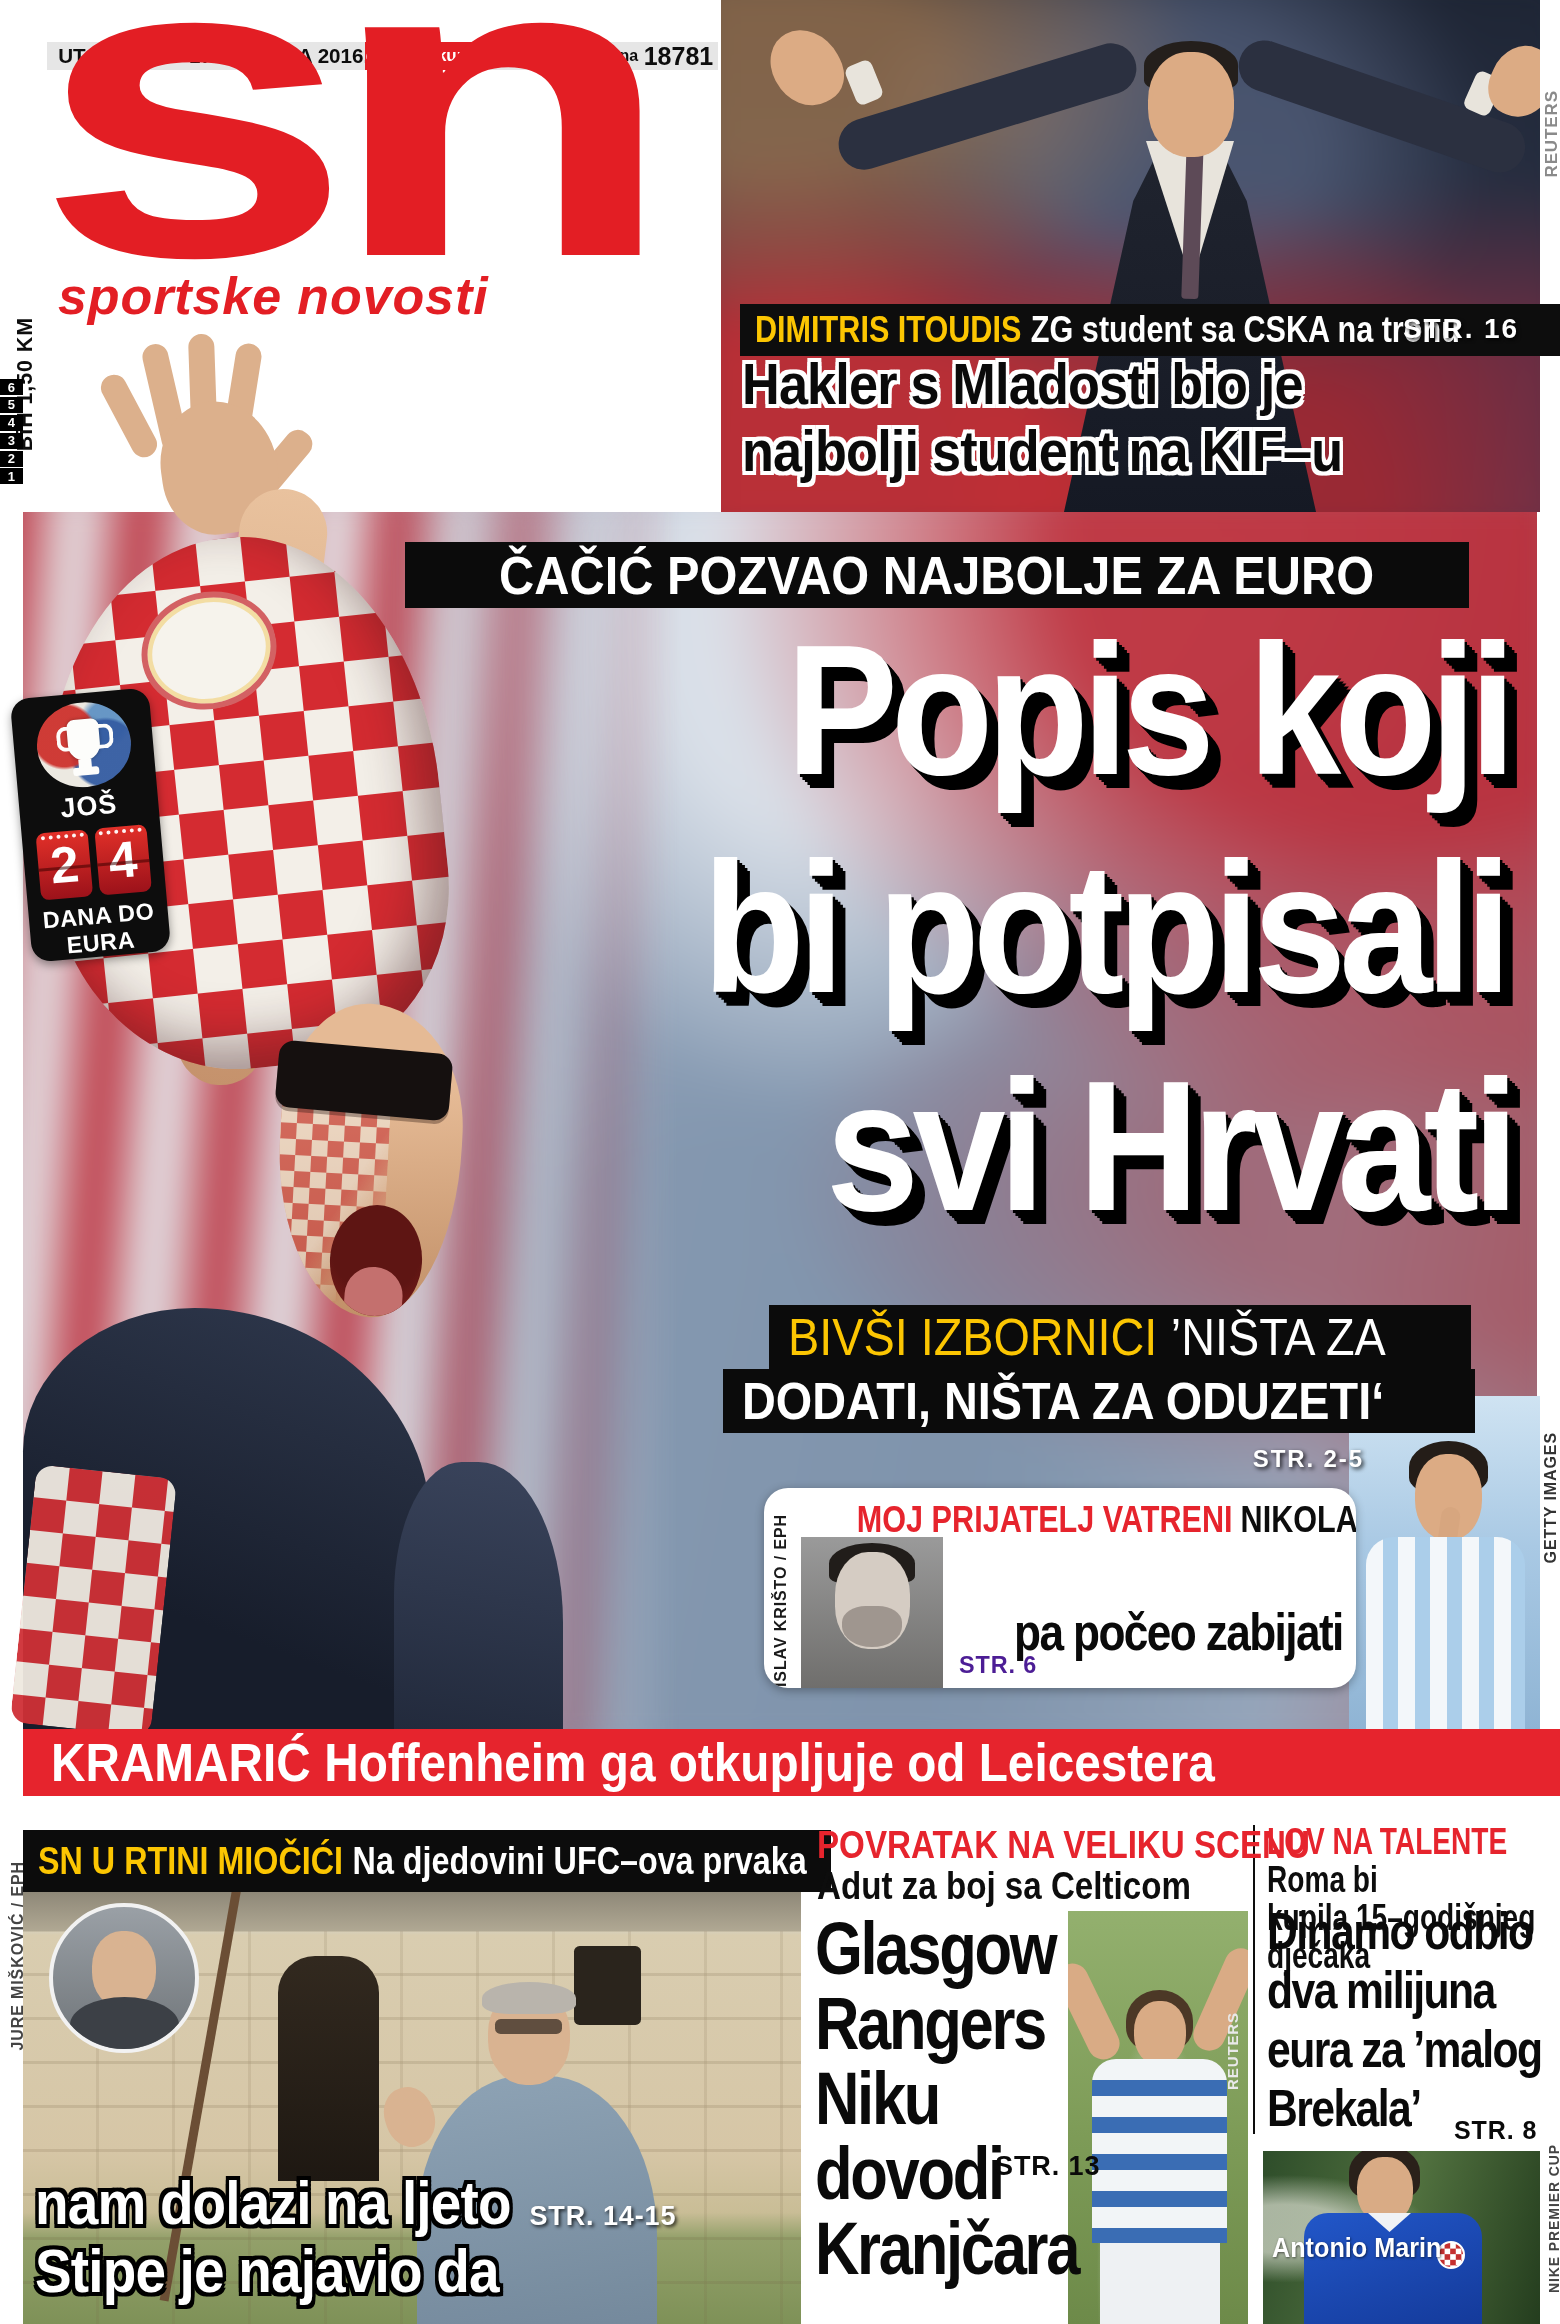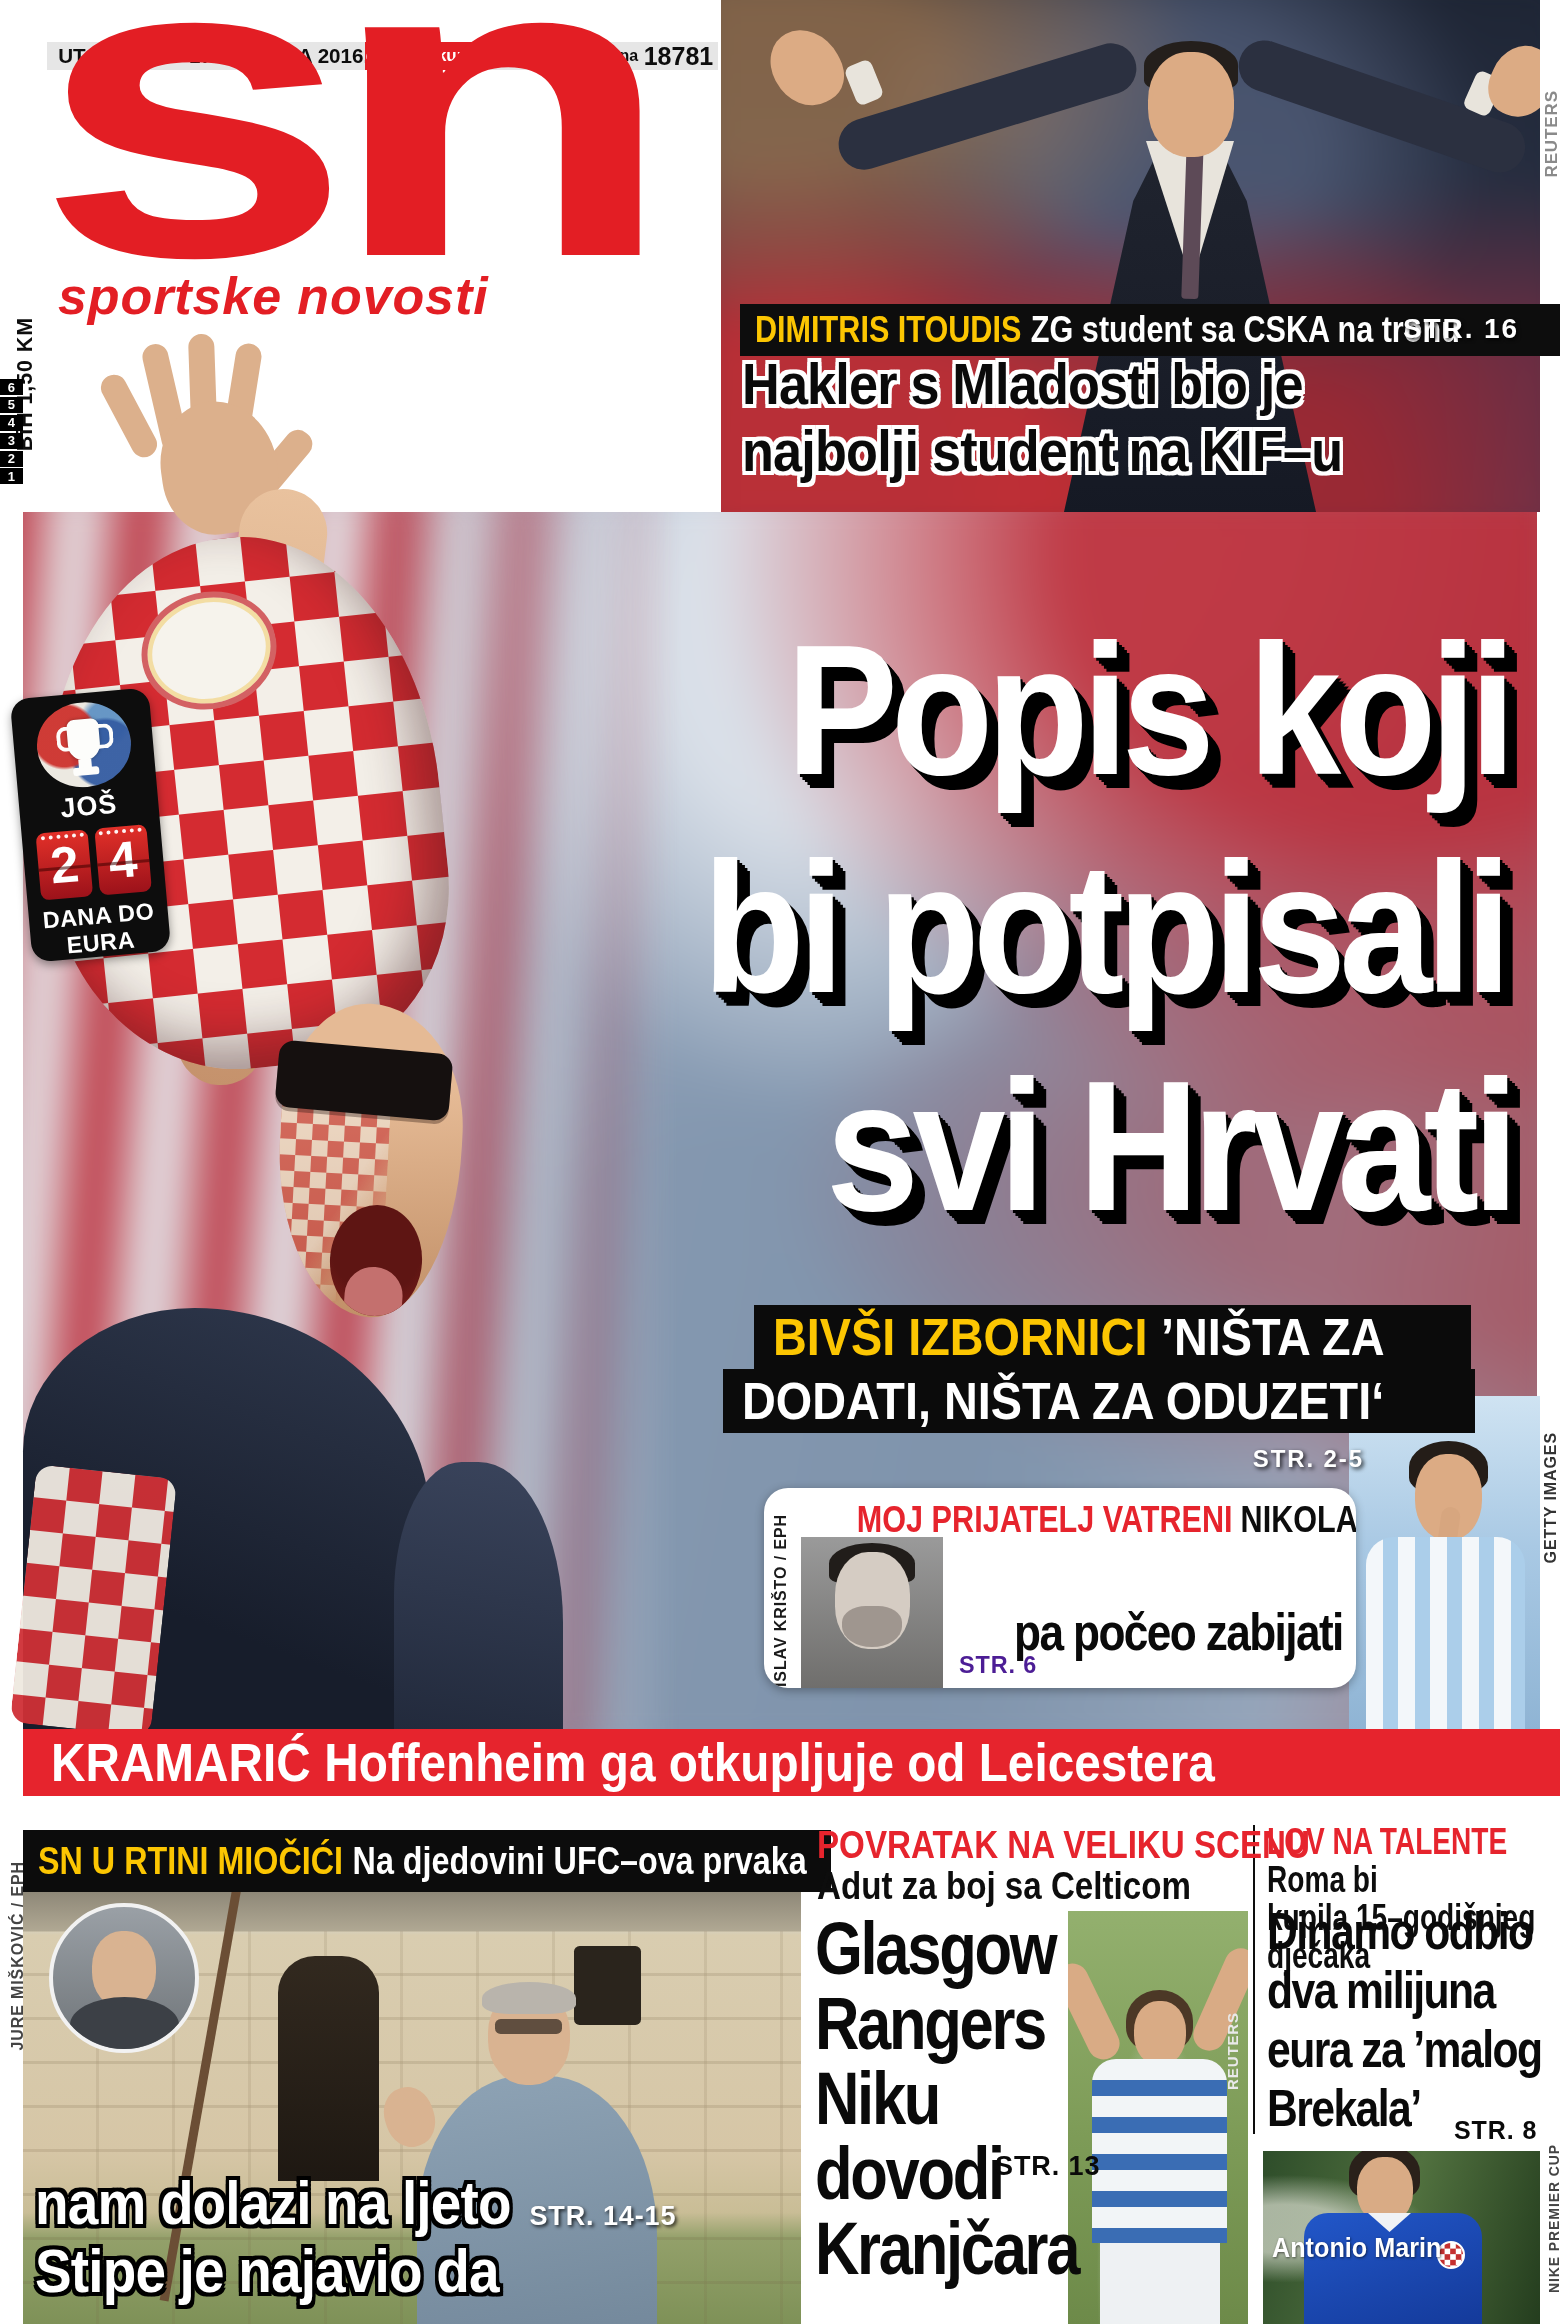--- a/index.html
+++ b/index.html
@@ -110,21 +110,21 @@
   .cup-hr{position:absolute;left:60px;top:22.5px;width:13px;height:17px;border:4.7px solid #fdfdfb;border-left:none;border-radius:0 9.4px 9.4px 0;}
   .badge-jos{color:#fff;font-size:27px;font-weight:bold;margin-top:4.7px;letter-spacing:0.9px;}
   .badge-digits{display:flex;gap:6.6px;margin-top:6.6px;}
   .flip{position:relative;width:52px;height:67px;background:linear-gradient(#e23029,#9c121a);border-radius:8.4px;color:#fff;font-size:51px;font-weight:bold;display:flex;align-items:center;justify-content:center;}
   .flip::before{content:"";position:absolute;left:4.7px;right:4.7px;top:2.8px;border-top:4.7px dotted rgba(255,255,255,.95);}
   .flip::after{content:"";position:absolute;left:0;right:0;top:52%;height:2.8px;background:rgba(60,0,0,.55);}
   .badge-l1{color:#fff;font-size:23.4px;font-weight:bold;margin-top:7.5px;letter-spacing:0.5px;}
   .badge-l2{color:#fff;font-size:23.4px;font-weight:bold;letter-spacing:0.5px;}
 
   
-  .qs1{right:90px;top:1305px;height:64px;background:#0b0b0b;display:flex;align-items:center;padding:0 19px;white-space:nowrap;z-index:4;font-size:52px;font-weight:bold;}
+  .qs1{right:90px;top:1305px;height:64px;background:#0b0b0b;display:flex;align-items:center;padding:0 19px;white-space:nowrap;z-index:4;font-size:52px;font-weight:normal;}
   .qs1 .qy{color:#fcc602;} .qs1 .qw{color:#fff;margin-left:15px;}
   .qs2{right:86px;top:1369px;height:64px;background:#0b0b0b;display:flex;align-items:center;padding:0 19px;white-space:nowrap;z-index:4;font-size:52px;font-weight:bold;color:#fff;}
   .q-pageref{right:197px;top:1445px;font-size:24px;font-weight:bold;color:#fff;letter-spacing:1.9px;text-shadow:1.9px 1.9px 4.7px rgba(0,0,0,.85);z-index:4;}
 
   
   .kal-photo{left:1349px;top:1396px;width:191px;height:334px;overflow:hidden;z-index:1;background:linear-gradient(180deg,#cfe3f2,#a9c9e4 45%,#8fb4d4);}
   .kp-hair{position:absolute;left:60px;top:45px;width:79px;height:52px;background:#241d18;border-radius:50% 50% 30% 30%;}
   .kp-head{position:absolute;left:66px;top:58px;width:67px;height:86px;background:#dcab84;border-radius:46%;}
   .kp-hand{position:absolute;left:90px;top:111px;width:19px;height:49px;background:#d7a67f;border-radius:9.4px;transform:rotate(8deg);}
   .kp-shirt{position:absolute;left:17px;top:141px;width:159px;height:197px;border-radius:28px 28px 0 0;
@@ -285,20 +285,23 @@
     <div class="fan-paint"></div>
   </div>
   <div class="a fan-glasses"></div>
   <div class="a fan-mouth">
     <div class="fan-tongue"></div>
   </div>
   <div class="a fan-body"></div>
   <div class="a fan-scarf"></div>
   <div class="a fan-shoulder"></div>
 
+  <div class="a main-banner">
+    <span class="sq s92 oc">ČAČIĆ POZVAO NAJBOLJE ZA EURO</span>
+  </div>
   <div class="a main-headline dropb">
     <div><span class="sq s9 oc">Popis koji</span></div>
     <div><span class="sq s9 oc">bi potpisali</span></div>
     <div><span class="sq s9 oc">svi Hrvati</span></div>
   </div>
 
   <div class="a badge">
     <div class="euro-circle">
       <div class="cup-b"></div>
       <div class="cup-hl"></div>

